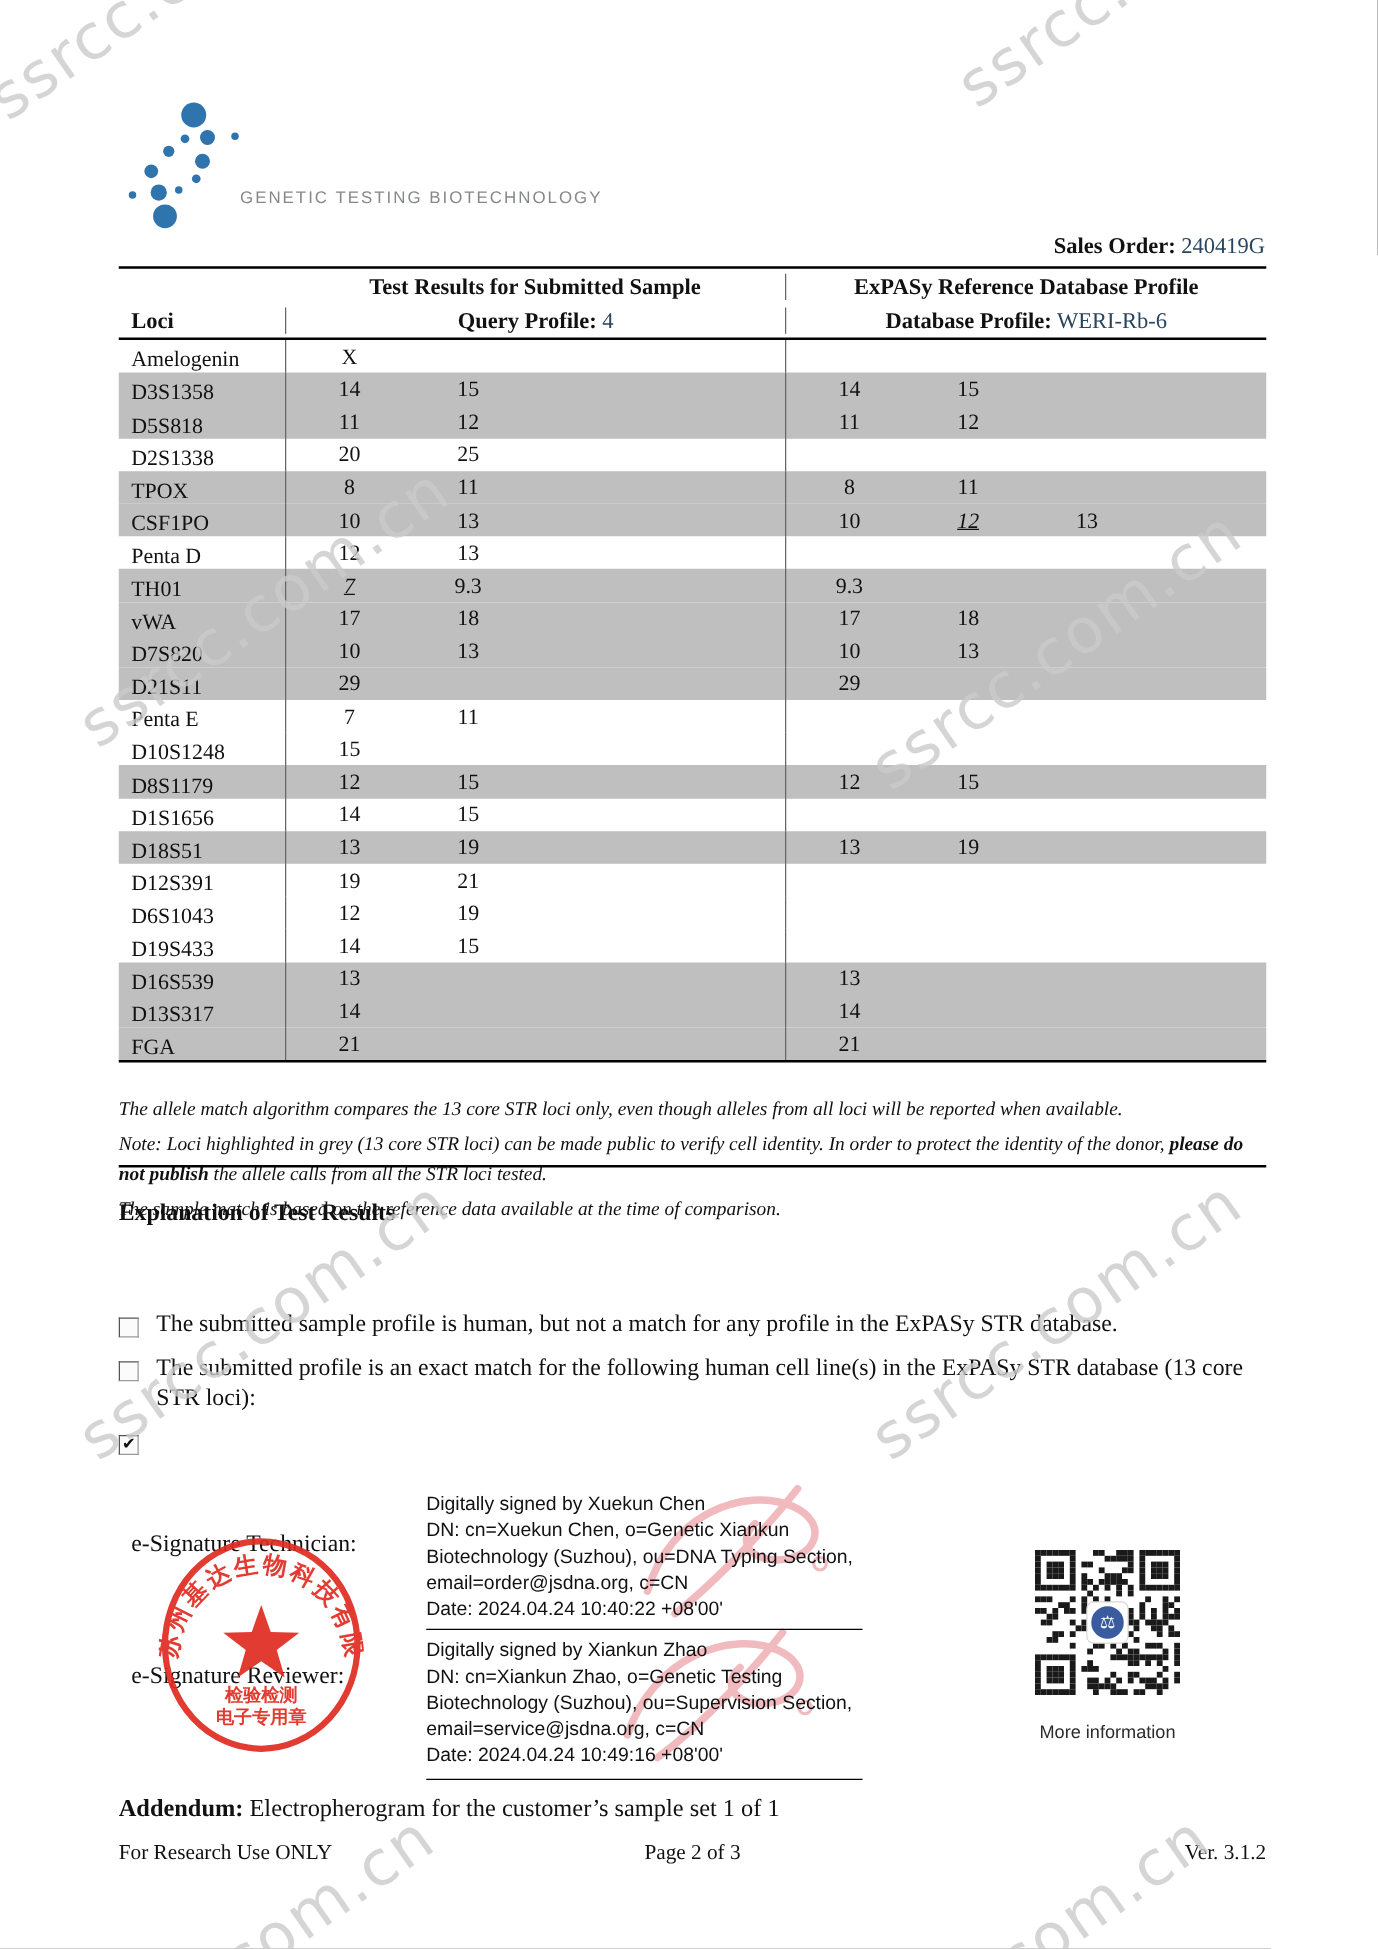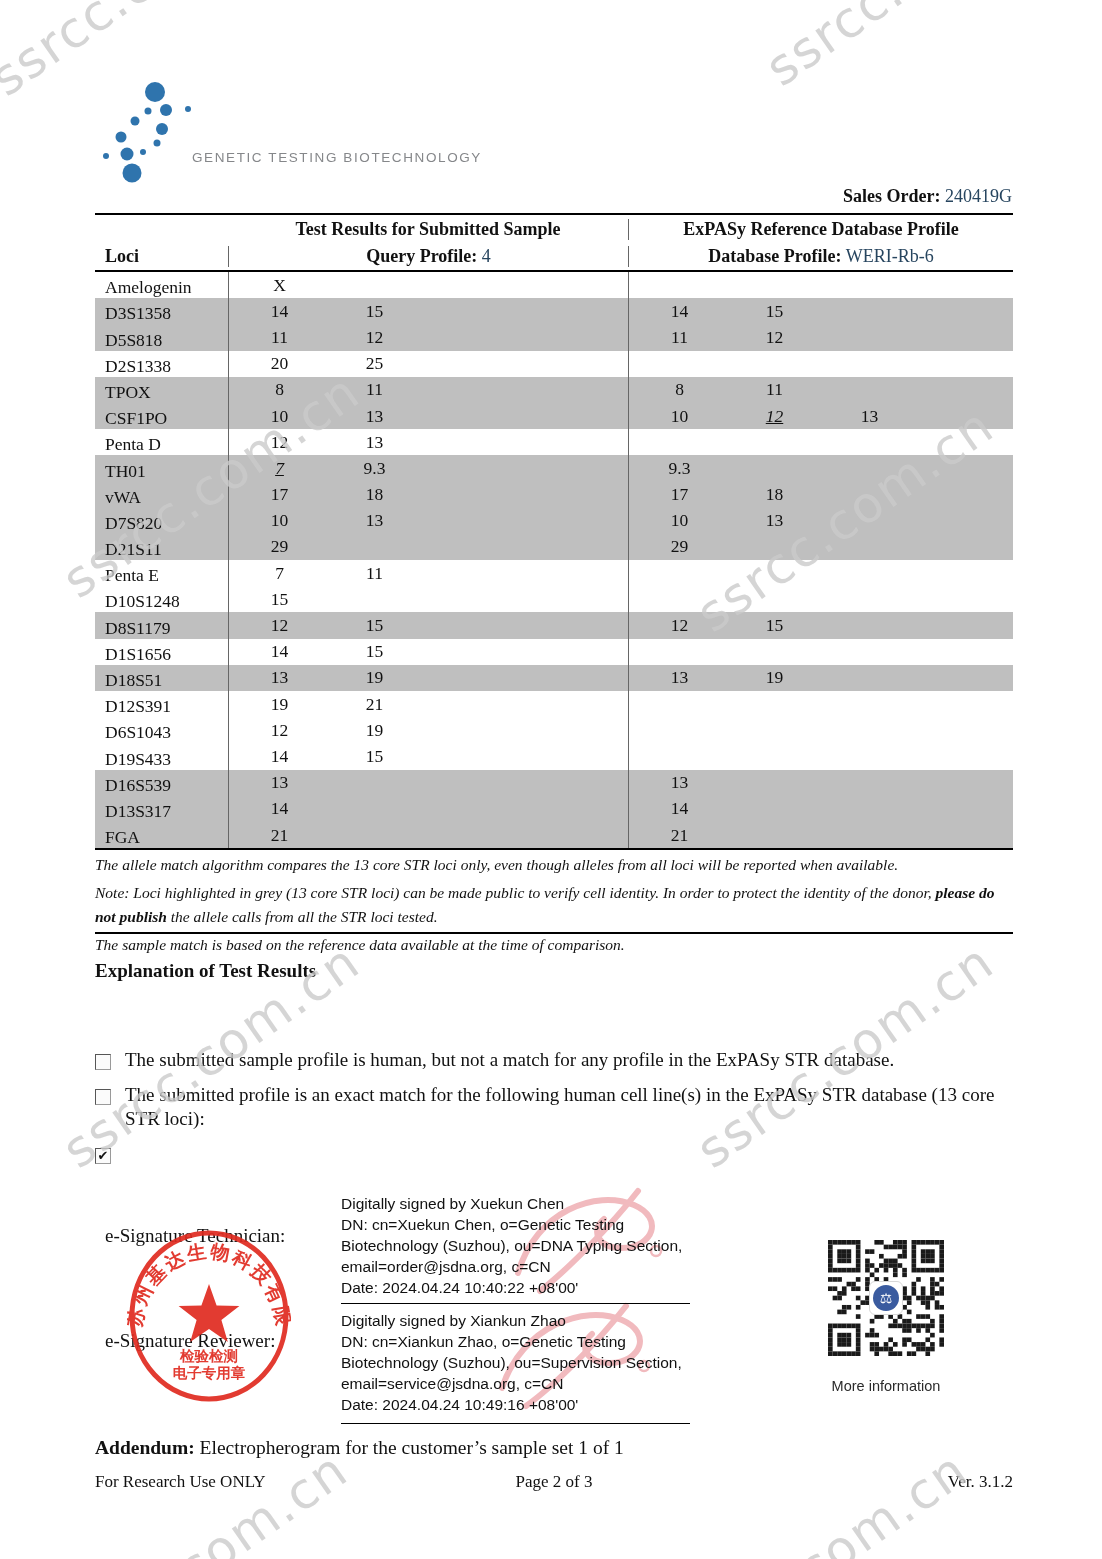--- a/index.html
+++ b/index.html
@@ -32,21 +32,21 @@
   .h-bold{font-weight:bold;}
   .t-row{display:flex;align-items:flex-end;height:26.2px;}
   .t-row.core{background:#bfbfbf;}
   .c-locus{width:133px;box-sizing:border-box;padding-left:10px;}
   .c-query{width:400px;box-sizing:border-box;border-left:1.2px solid #666;display:flex;padding-left:3px;height:100%;align-items:center;}
   .c-db{flex:1;box-sizing:border-box;border-left:1.2px solid #666;display:flex;padding-left:3px;height:100%;align-items:center;}
   .allele{width:95px;text-align:center;}
   .emph{font-style:italic;text-decoration:underline;}
 
   
-  .notes{position:absolute;left:95px;top:853px;width:918px;font-style:italic;font-size:15.5px;line-height:1.5;}
+  .notes{position:absolute;left:95px;top:876px;width:918px;font-style:italic;font-size:15.5px;line-height:1.5;}
   .notes p{margin:0 0 5px 0;}
   .notes b{font-weight:bold;}
   .notes-rule{position:absolute;left:95px;top:932px;width:918px;border-top:2px solid #000;}
 
   
   .expl{position:absolute;left:95px;top:960px;width:918px;}
   .expl h3{margin:0 0 10px 0;font-size:19px;}
   .expl p{margin:0;font-size:16.5px;line-height:1.5;text-align:justify;}
 
   
@@ -449,21 +449,21 @@
         <path d="M32,90 C52,28 114,6 152,22 C182,35 172,64 140,65 C116,65 108,48 122,36"></path>
         <path d="M156,8 C128,44 84,88 56,108"></path>
       </g>
       <circle cx="174" cy="68" r="5" stroke="#f0b3b8" stroke-width="2.5" fill="none"></circle>
     </svg>
 
     <div class="sig-label tech">e-Signature Technician:</div>
     <div class="sig-label rev">e-Signature Reviewer:</div>
     <div class="sig-block b1" id="sig-tech">
         <div>Digitally signed by Xuekun Chen</div>
-        <div>DN: cn=Xuekun Chen, o=Genetic Testing</div>
+        <div>DN: cn=Xuekun Chen, o=Genetic Xiankun</div>
         <div>Biotechnology (Suzhou), ou=DNA Typing Section,</div>
         <div>email=order@jsdna.org, c=CN</div>
         <div>Date: 2024.04.24 10:40:22 +08'00'</div>
       </div>
     <div class="sig-rule r1"></div>
     <div class="sig-block b2" id="sig-rev">
         <div>Digitally signed by Xiankun Zhao</div>
         <div>DN: cn=Xiankun Zhao, o=Genetic Testing</div>
         <div>Biotechnology (Suzhou), ou=Supervision Section,</div>
         <div>email=service@jsdna.org, c=CN</div>

